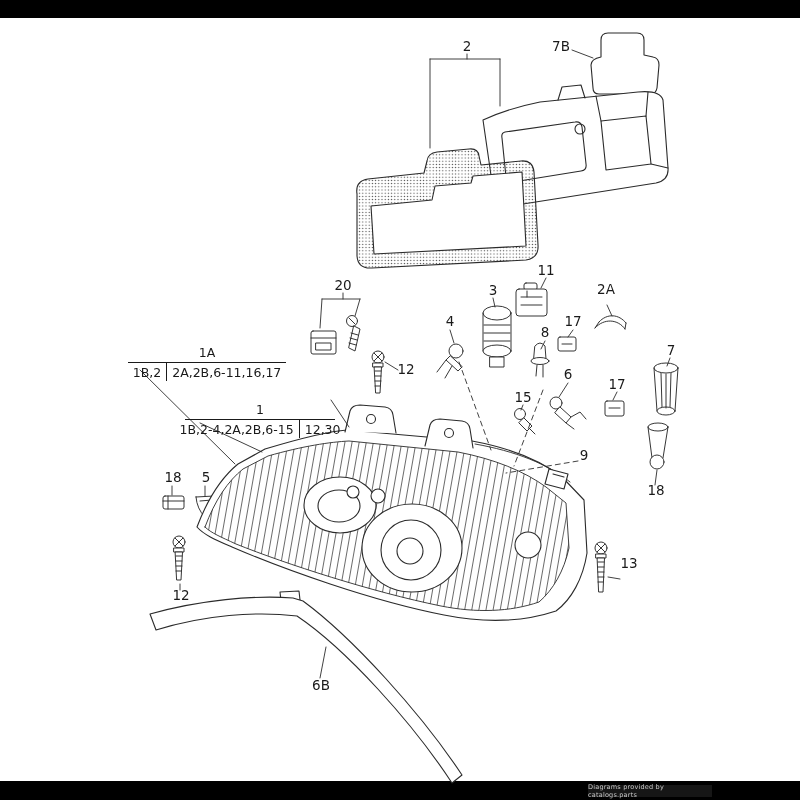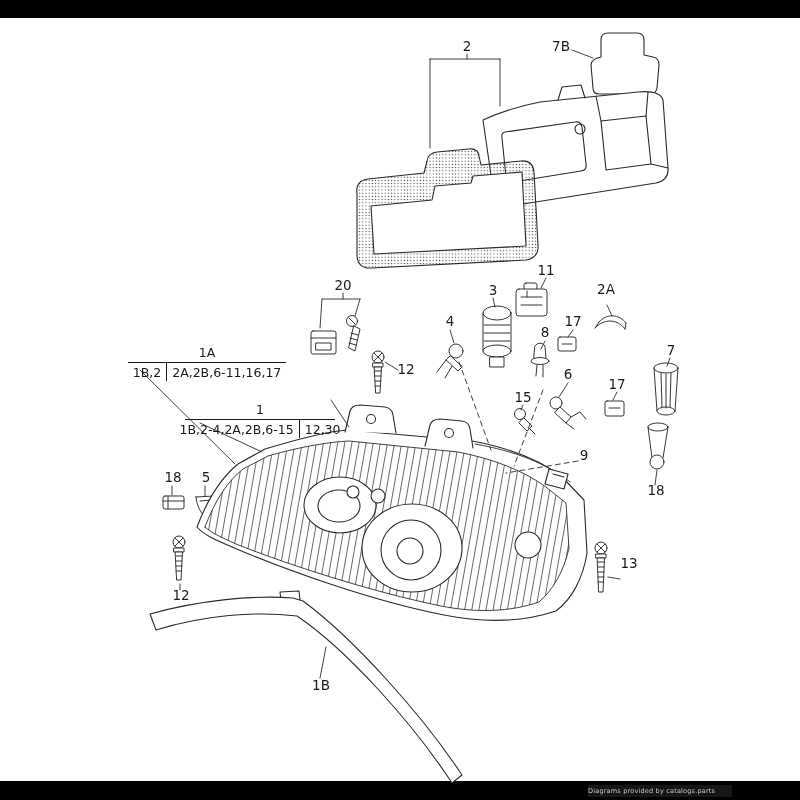--- a/index.html
+++ b/index.html
@@ -9,22 +9,22 @@
   .bar.top{top:0;height:18px;}
   .bar.bottom{top:781px;height:19px;}
   svg{position:absolute;left:0;top:0;}
   .lbl{position:absolute;transform:translate(-50%,-50%);font-size:13.5px;color:#1a1a1a;
        white-space:nowrap;line-height:1;}
   .frac{position:absolute;text-align:center;font-size:12.5px;color:#1a1a1a;margin-top:28px;}
   .frac-num{display:block;padding:0 2px 2px 2px;}
   .frac-row{border-top:1.2px solid #1a1a1a;display:flex;justify-content:center;white-space:nowrap;}
   .frac-cell{padding:2px 5px 1px 5px;}
   .frac-cell.divided{border-left:1.2px solid #1a1a1a;}
-  .badge{position:absolute;left:588px;top:785px;width:144px;height:12px;background:#161616;
-         color:#c9c9c9;font-size:6.5px;display:flex;align-items:center;
+  .badge{position:absolute;left:588px;top:785px;width:124px;height:12px;background:#161616;
+         color:#c9c9c9;font-size:6.5px;display:flex;align-items:center;justify-content:center;
          letter-spacing:.2px;}
 </style>
 </head>
 <body>
 
 <div class="stage">
 
   <div class="bar top"></div>
   <div class="bar bottom"></div>
 
@@ -240,21 +240,21 @@
   <div class="lbl" style="left:406px;top:370px">12</div>
   <div class="lbl" style="left:523px;top:398px">15</div>
   <div class="lbl" style="left:568px;top:375px">6</div>
   <div class="lbl" style="left:617px;top:385px">17</div>
   <div class="lbl" style="left:584px;top:456px">9</div>
   <div class="lbl" style="left:656px;top:491px">18</div>
   <div class="lbl" style="left:173px;top:478px">18</div>
   <div class="lbl" style="left:206px;top:478px">5</div>
   <div class="lbl" style="left:181px;top:596px">12</div>
   <div class="lbl" style="left:629px;top:564px">13</div>
-  <div class="lbl" style="left:321px;top:686px">1B</div>
+  <div class="lbl" style="left:321px;top:686px">6B</div>
 
   <div class="frac" style="left:128px;top:317px;width:158px">
     <span class="frac-num">1A</span>
     <div class="frac-row">
       <span class="frac-cell">1B,2</span>
       <span class="frac-cell divided">2A,2B,6-11,16,17</span>
     </div>
   </div>
 
   <div class="frac" style="left:185px;top:374px;width:150px">

